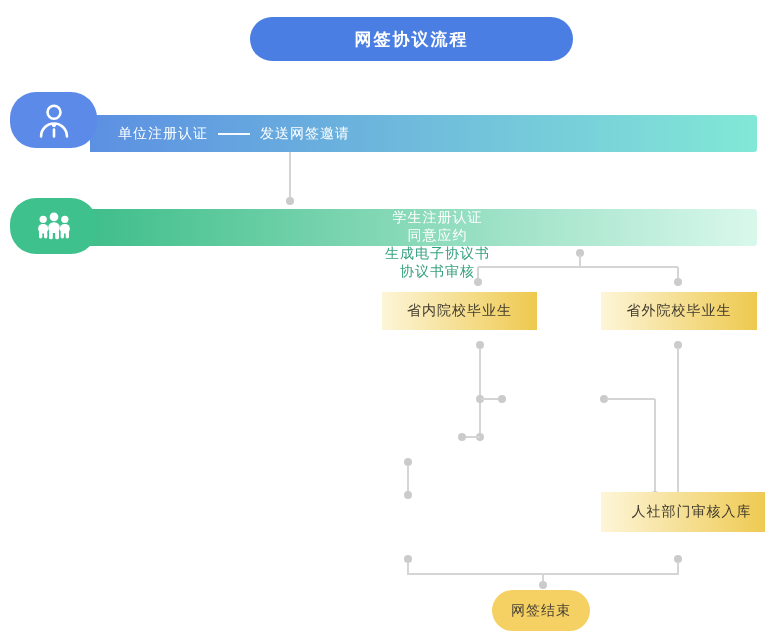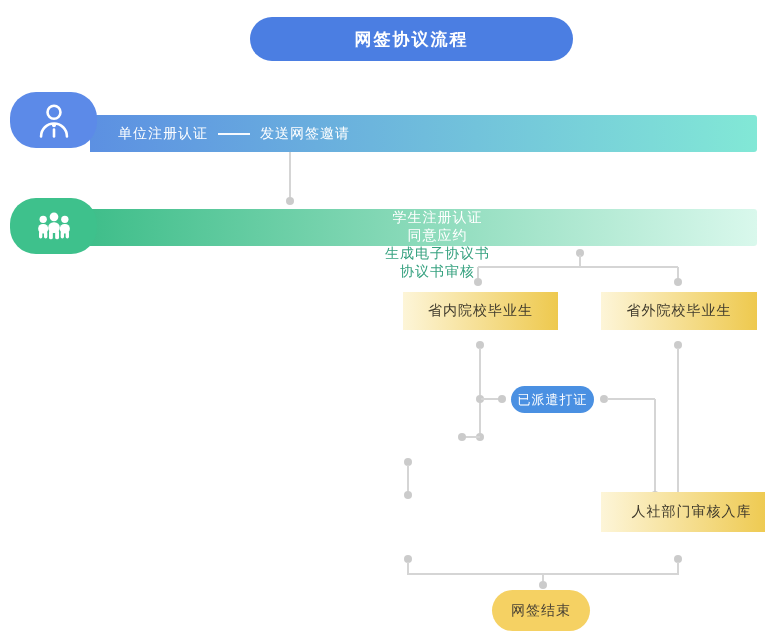--- a/index.html
+++ b/index.html
@@ -26,21 +26,21 @@
   .bar-label.white{color:#ffffff;}
   .bar-label.green{color:#35a17f;}
   .dash{display:inline-block;height:2px;background:rgba(255,255,255,.95);}
   .dash.w1{width:32px;margin:0 10px;}
   .dash.w2{width:36px;margin:0 13px;}
 
   
   .ybox{position:absolute;height:38px;display:flex;align-items:center;justify-content:center;
     background:linear-gradient(90deg,#fdf5d8,#eec94e);color:#3f3a2c;font-size:14px;
     letter-spacing:1px;z-index:2;}
-  .box-in{left:403px;top:292px;width:155px;text-align:center;}
+  .box-in{left:382px;top:292px;width:155px;text-align:center;}
   .box-out{left:601px;top:292px;width:156px;}
   .box-school{left:330px;top:506px;width:156px;height:40px;}
   .box-hr{left:601px;top:492px;width:157px;height:40px;padding-left:12px;}
 
   
   .pill{position:absolute;height:27px;border-radius:14px;display:flex;align-items:center;
     justify-content:center;color:#fff;font-size:13px;letter-spacing:1px;z-index:3;}
   .pill-dispatched{left:511px;top:386px;width:83px;background:#4a90e2;}
   .pill-notdispatched{left:368px;top:425px;width:84px;background:#f6913d;}
   .end-pill{position:absolute;left:492px;top:590px;width:98px;height:41px;border-radius:21px;
@@ -126,23 +126,20 @@
     <span>省外院校毕业生</span>
   </div>
 
   <div class="dot" style="left:476px;top:341px;"></div>
   <div class="lv" style="left:479px;top:348px;height:90px;"></div>
   <div class="dot" style="left:476px;top:395px;"></div>
   <div class="dot" style="left:476px;top:433px;"></div>
 
   <div class="lh" style="left:481px;top:398px;width:18px;"></div>
   <div class="dot" style="left:498px;top:395px;"></div>
-  <div class="pill pill-dispatched">
-    <span>已派遣打证</span>
-  </div>
   <div class="dot" style="left:600px;top:395px;"></div>
   <div class="lh" style="left:607px;top:398px;width:48px;"></div>
   <div class="lv" style="left:654px;top:399px;height:93px;"></div>
   <div class="dot" style="left:651px;top:491px;"></div>
 
   <div class="dot" style="left:674px;top:341px;"></div>
   <div class="lv" style="left:677px;top:348px;height:145px;"></div>
   <div class="dot" style="left:674px;top:492px;"></div>
 
   <div class="lh" style="left:465px;top:436px;width:15px;"></div>

